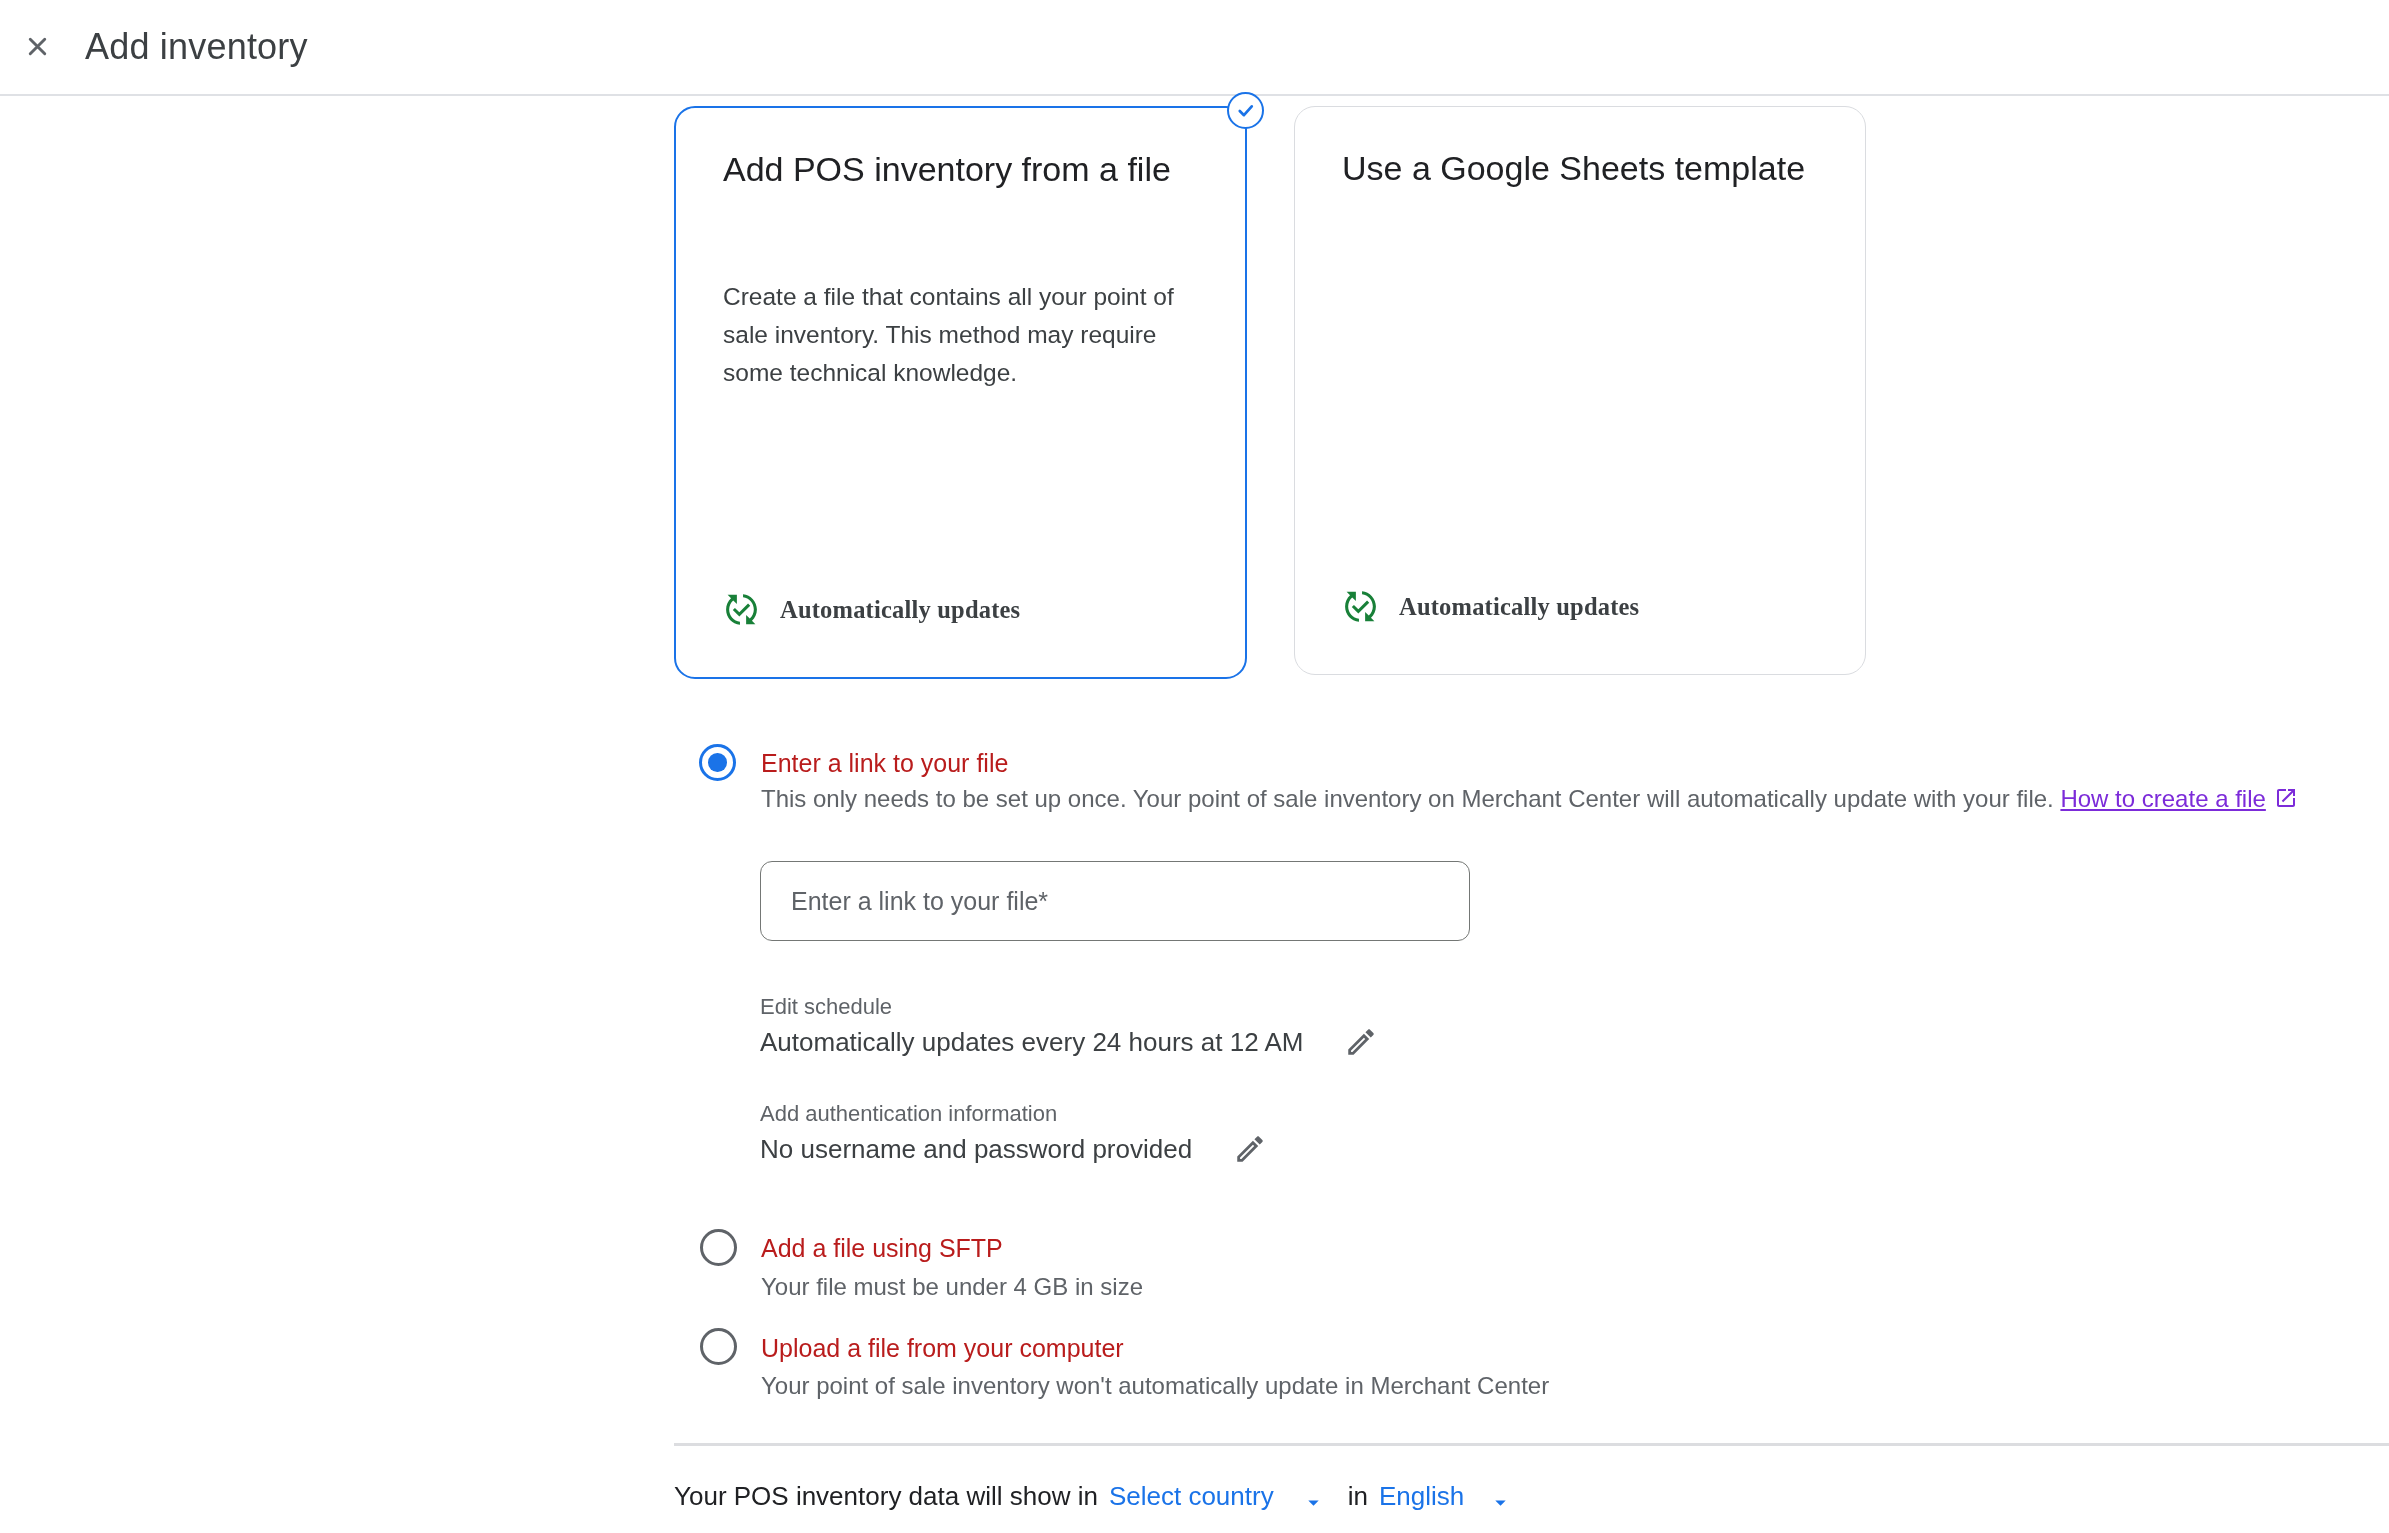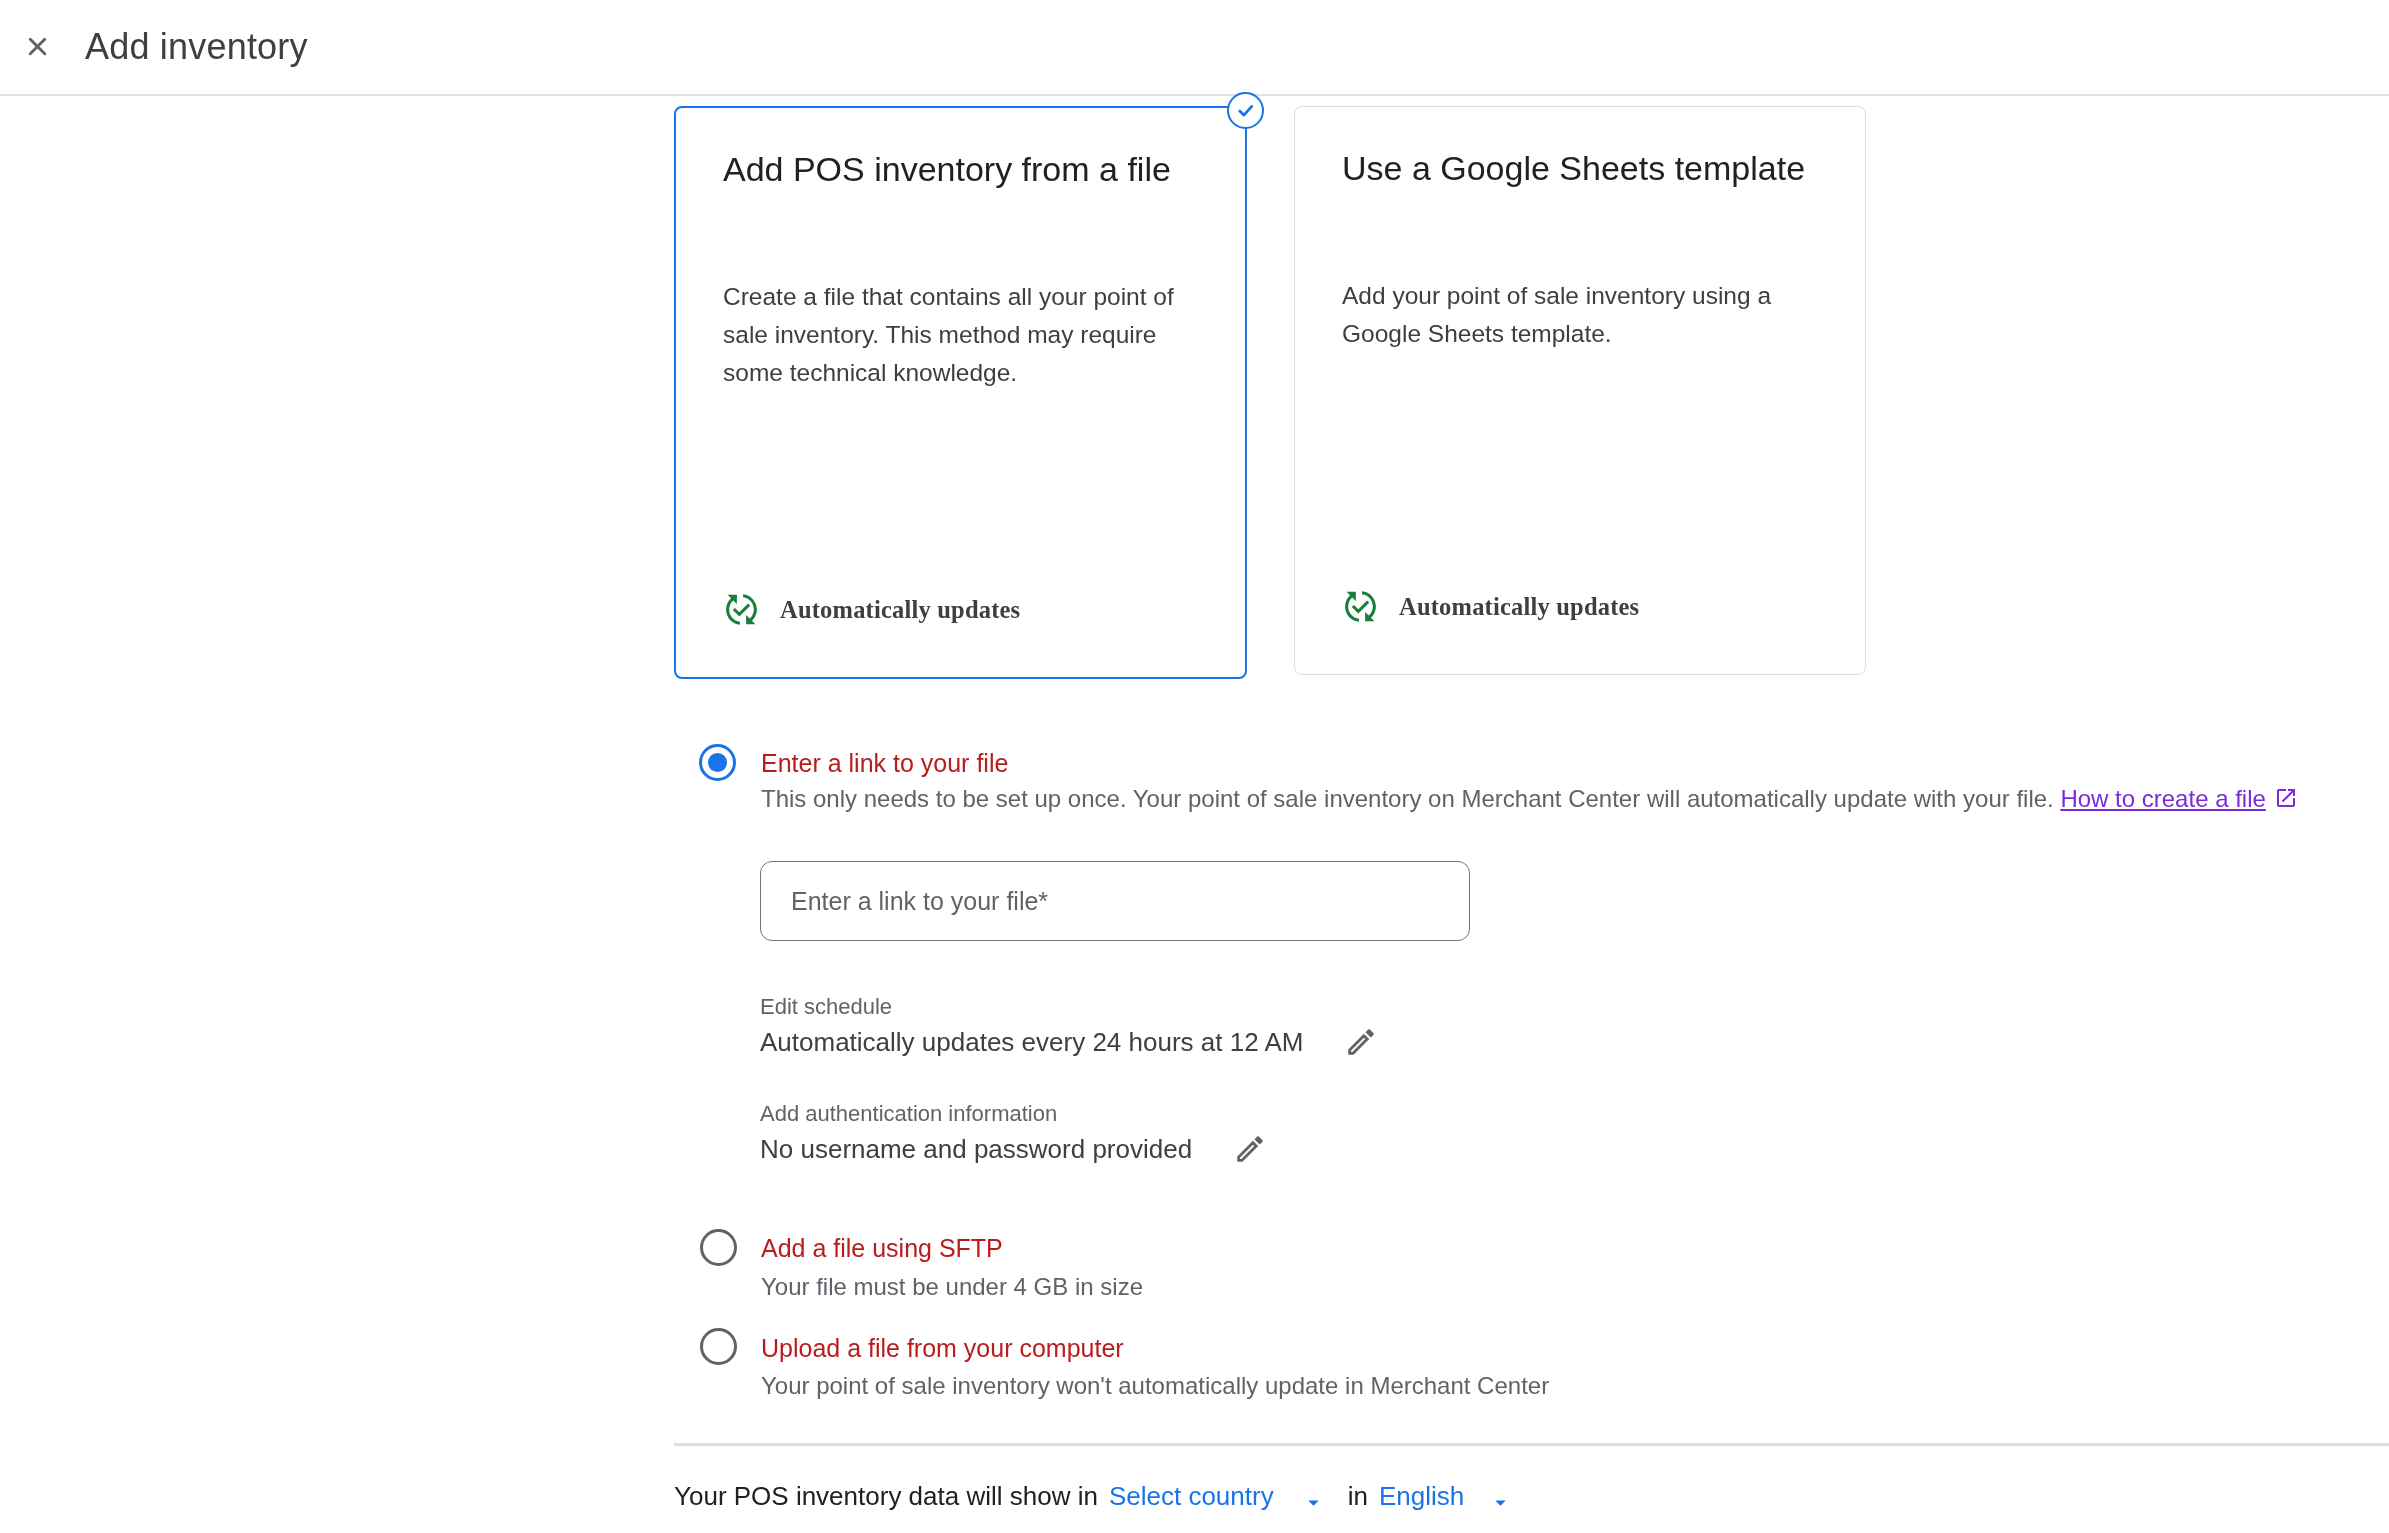--- a/index.html
+++ b/index.html
@@ -5,21 +5,21 @@
   html,body{margin:0;padding:0;background:#fff;}
   #canvas{
     position:relative;width:2389px;height:1533px;background:#ffffff;overflow:hidden;
     font-family:"Liberation Sans","DejaVu Sans",sans-serif;color:#202124;
   }
   
   .appbar{position:absolute;left:0;top:0;width:2389px;height:94px;background:#fff;border-bottom:2.5px solid #dfe1e5;padding-left:38px;}
   .close-btn{position:absolute;left:15px;top:24px;width:44px;height:44px;display:flex;align-items:center;justify-content:center;cursor:pointer;border-radius:50%;}
   .appbar-title{position:absolute;left:85px;top:0;height:94px;display:flex;align-items:center;font-size:36px;color:#3c4043;font-weight:400;letter-spacing:0.2px;}
   
-  .card{position:absolute;box-sizing:border-box;border-radius:8px;background:#fff;padding:40px 47px;}
+  .card{position:absolute;box-sizing:border-box;border-radius:21px;background:#fff;padding:40px 47px;}
   .card.selected{left:674px;top:106px;width:573px;height:573px;border:2.5px solid #1a73e8;}
   .card.plain{left:1294px;top:106px;width:572px;height:569px;border:1.7px solid #dadce0;}
   .card-title{font-size:34px;line-height:42px;color:#202124;font-weight:400;}
   .card-desc{margin-top:88px;font-size:24.5px;line-height:38px;color:#3c4043;font-weight:400;max-width:482px;}
   .card-foot{position:absolute;left:47px;bottom:49px;display:flex;align-items:center;gap:20px;}
   .card-foot .txt{font-size:24.5px;font-weight:700;color:#3c4043;letter-spacing:0.2px;font-family:Liberation Serif, serif;}
   .sel-badge{position:absolute;left:1227px;top:92px;width:37px;height:37px;box-sizing:border-box;border:2.5px solid #1a73e8;border-radius:50%;background:#fff;display:flex;align-items:center;justify-content:center;}
   
   .radio{position:absolute;box-sizing:border-box;width:37px;height:37px;border-radius:50%;cursor:pointer;}
   .radio.on{border:3.4px solid #1a73e8;}
@@ -71,21 +71,20 @@
     </div>
   </div>
   <div class="sel-badge">
     <svg width="25" height="25" viewBox="0 0 24 24">
       <path d="M6.5 12.5l4 4 7.5-8.5" stroke="#1a73e8" stroke-width="2.6" fill="none" stroke-linecap="round" stroke-linejoin="round"></path>
     </svg>
   </div>
 
   <div class="card plain">
     <div class="card-title">Use a Google Sheets template</div>
-    <div class="card-desc">Add your point of sale inventory using a Google Sheets template.</div>
     <div class="card-foot">
       <svg width="37" height="37" viewBox="0 0 24 24" fill="#188038">
         <path d="M17.66 9.53l-7.07 7.07-4.24-4.24 1.41-1.41 2.83 2.83 5.66-5.66 1.41 1.41zM4 12c0-2.33 1.02-4.42 2.62-5.88L9 8.5v-6H3l2.2 2.2C3.24 6.52 2 9.11 2 12c0 5.19 3.95 9.45 9 9.95v-2.02c-3.94-.49-7-3.86-7-7.93zm18 0c0-5.19-3.95-9.45-9-9.95v2.02c3.94.49 7 3.86 7 7.93 0 2.33-1.02 4.42-2.62 5.88L15 15.5v6h6l-2.2-2.2c1.96-1.82 3.2-4.41 3.2-7.3z"></path>
       </svg>
       <span class="txt">Automatically updates</span>
     </div>
   </div>
 
   <div class="radio on" style="left:699px;top:744px;">
       <span class="dot"></span>

